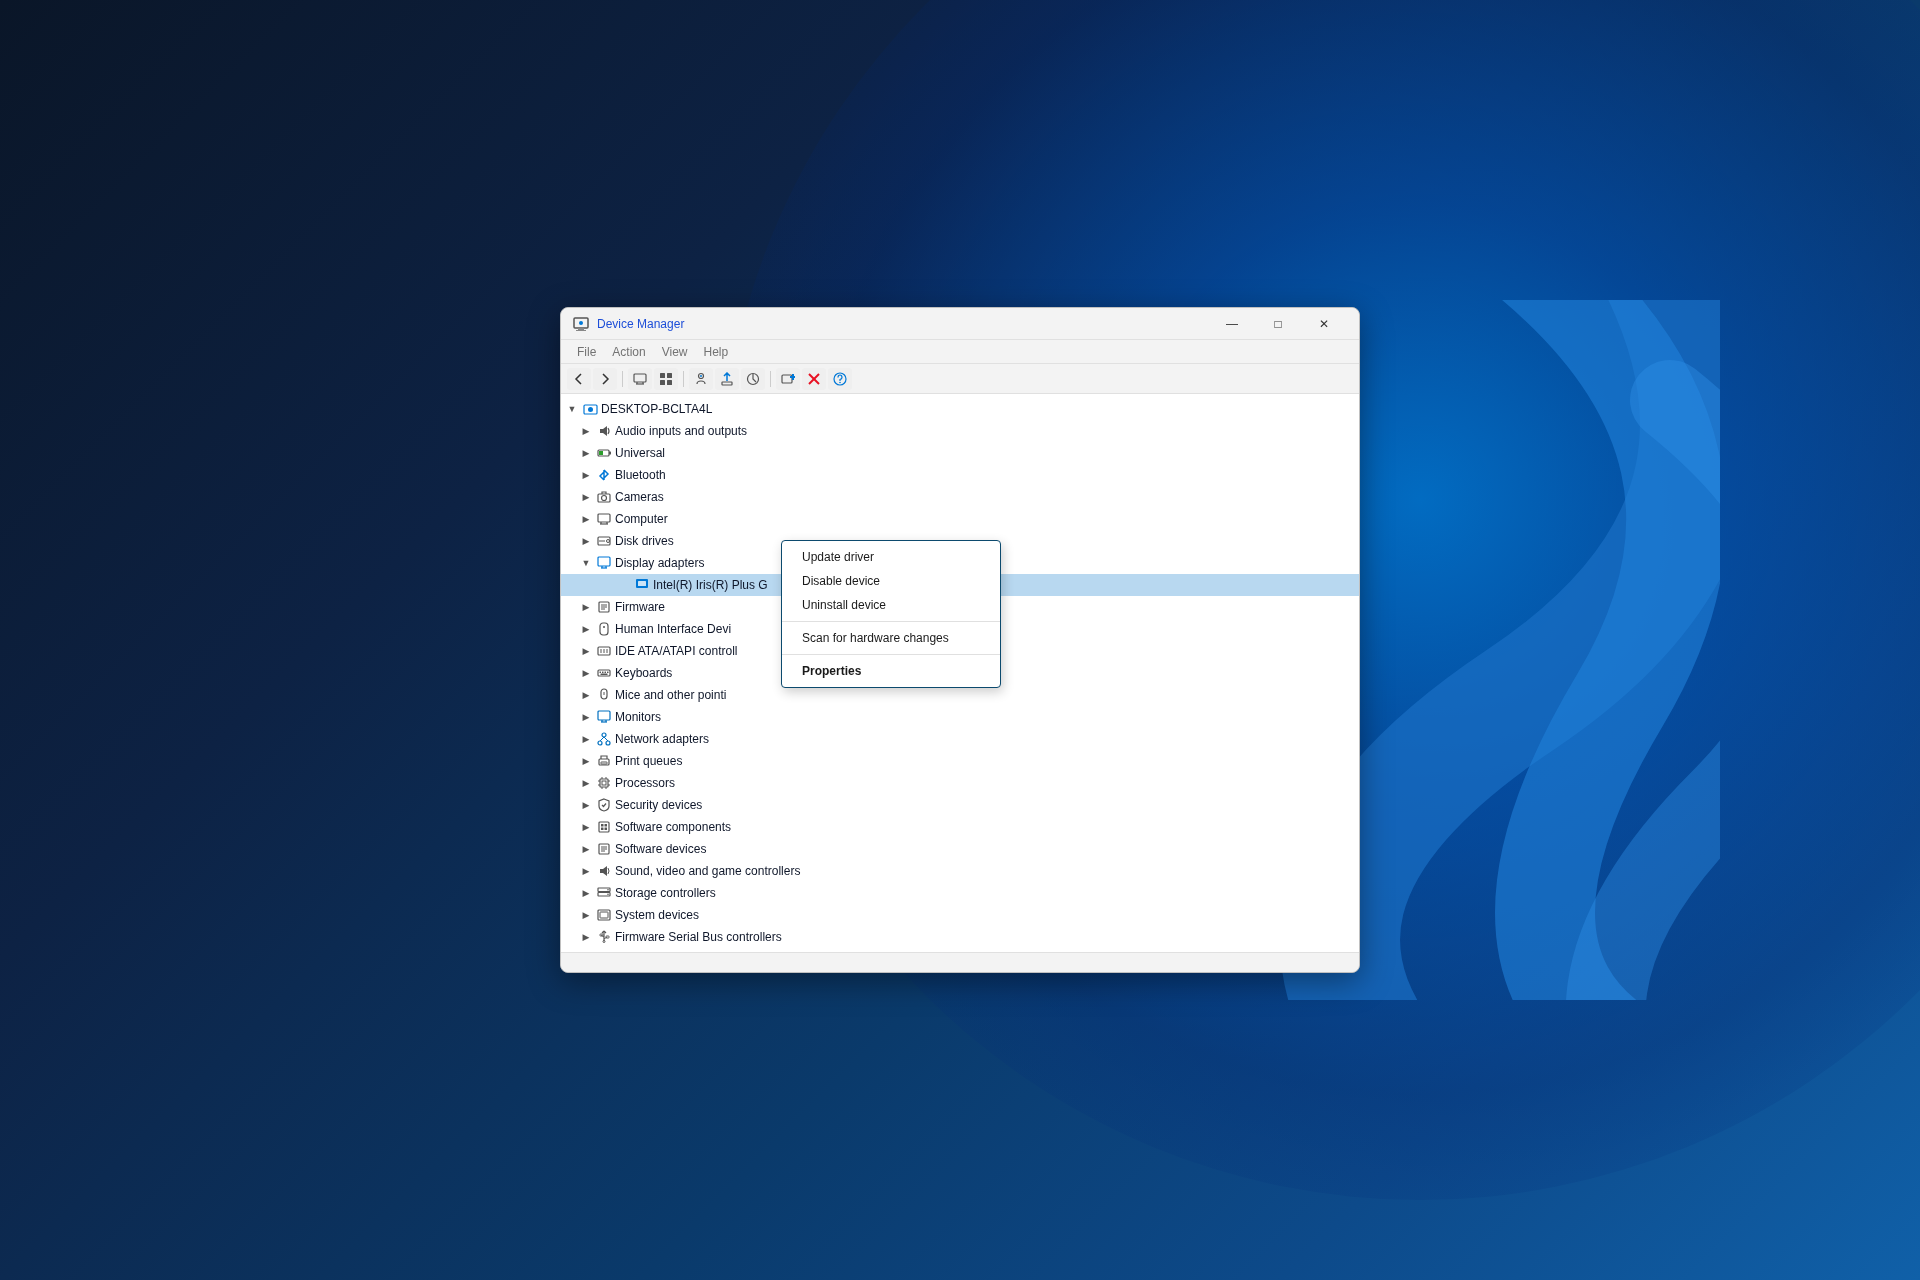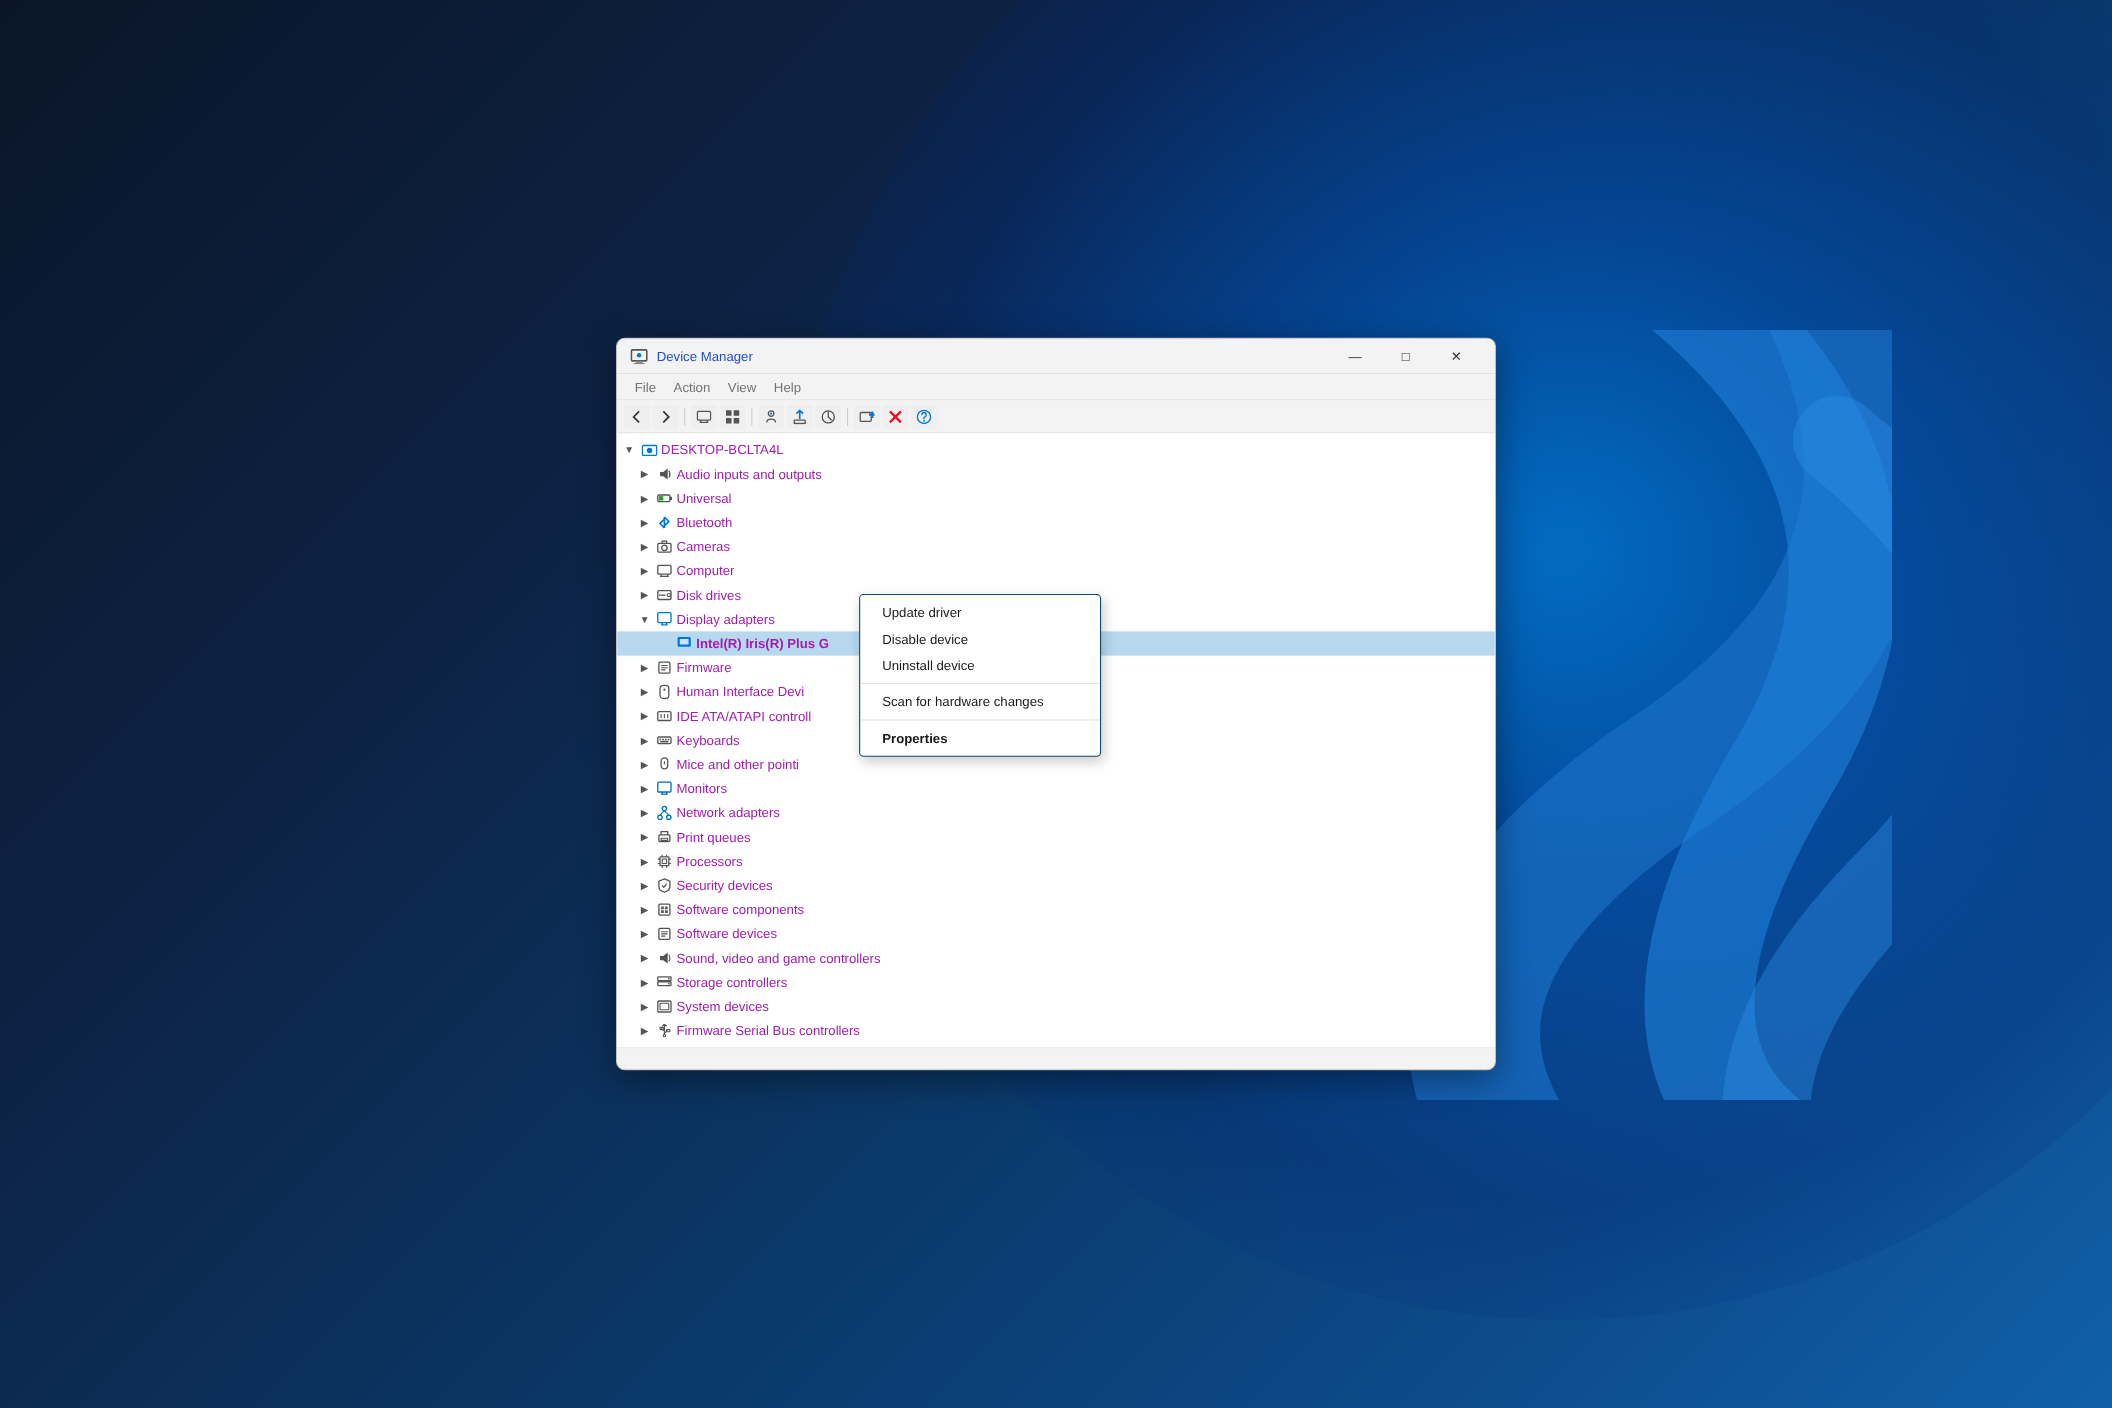--- a/index.html
+++ b/index.html
@@ -189,25 +189,25 @@
       margin: 0 3px;
       flex-shrink: 0;
       display: inline-flex;
       align-items: center;
       justify-content: center;
       font-size: 13px;
     }
 
     .tree-label {
       font-size: 12px;
-      color: #a21caf;
+      color: #0f172a;
     }
 
     .indent-1 { padding-left: 18px; }
-    .indent-2 { padding-left: 36px; font-weight: bold; }
+    .indent-2 { padding-left: 56px; }
 
     
     .context-menu {
       position: absolute;
       left: 220px;
       top: 146px;
       width: 220px;
       background: white;
       border: 1px solid #0c4a6e;
       box-shadow: 2px 4px 12px rgba(0,0,0,0.2);

